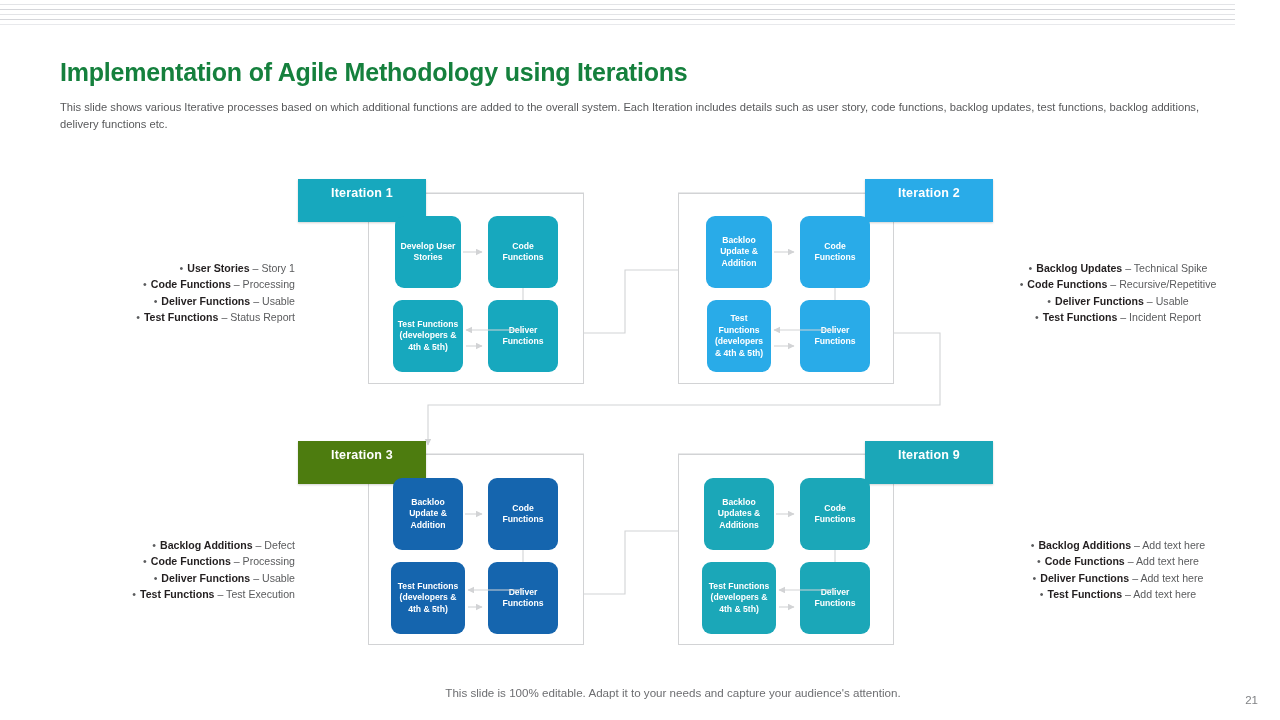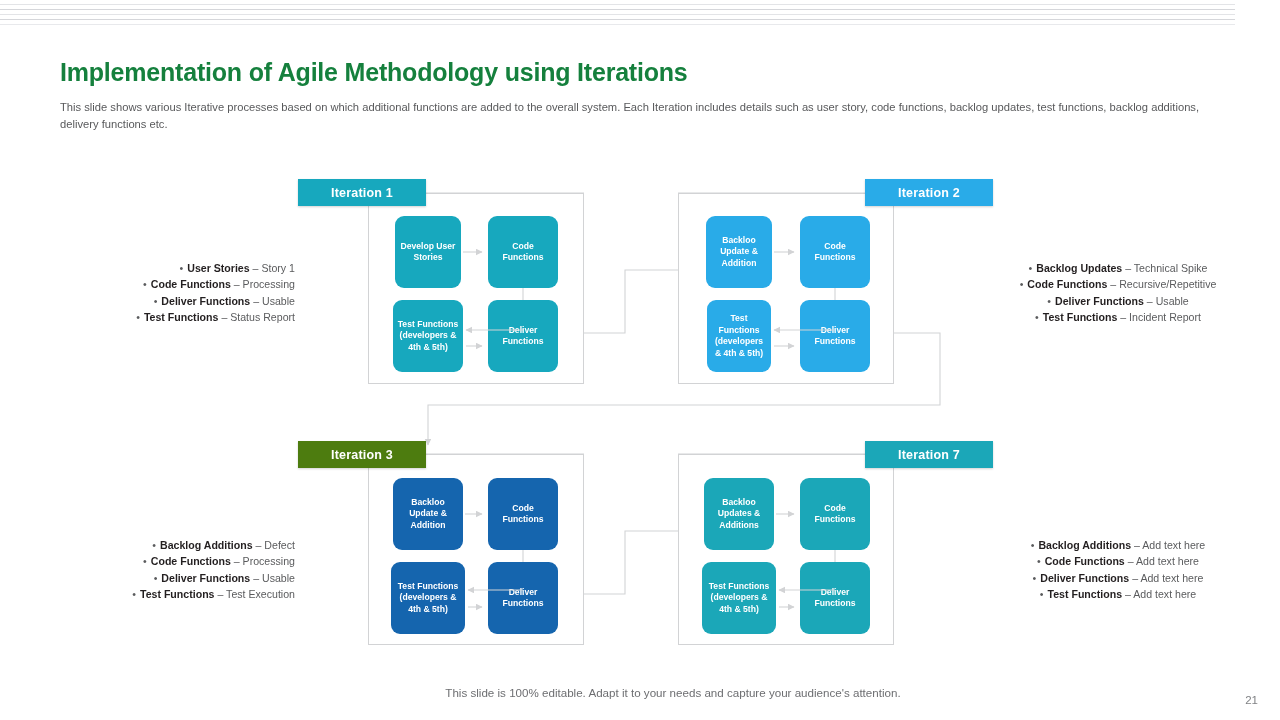--- a/index.html
+++ b/index.html
@@ -82,21 +82,21 @@
     box-sizing: border-box;
   }
   .panel.p1 { left: 368px; top: 33px;  width: 216px; height: 191px; }
   .panel.p2 { left: 678px; top: 33px;  width: 216px; height: 191px; }
   .panel.p3 { left: 368px; top: 294px; width: 216px; height: 191px; }
   .panel.p4 { left: 678px; top: 294px; width: 216px; height: 191px; }
 
   
   .iter-tab {
     position: absolute;
-    height: 27px;
+    height: 43px;
     width: 128px;
     line-height: 29px;
     text-align: center;
     color: #ffffff;
     font-size: 12.5px;
     font-weight: bold;
     letter-spacing: 0.2px;
     box-shadow: 0 1px 2px rgba(0,0,0,0.18);
   }
   .iter-tab.t1 { left: 298px; top: 19px;  background: #17A8BE; }
@@ -232,21 +232,21 @@
   </svg>
 
   <div class="panel p1"></div>
   <div class="panel p2"></div>
   <div class="panel p3"></div>
   <div class="panel p4"></div>
 
   <div class="iter-tab t1">Iteration 1</div>
   <div class="iter-tab t2">Iteration 2</div>
   <div class="iter-tab t3">Iteration 3</div>
-  <div class="iter-tab t4">Iteration 7</div>
+  <div class="iter-tab t4">Iteration 9</div>
 
   <div class="g1">
     <div class="node n-tl c-teal">Develop User Stories</div>
     <div class="node n-tr c-teal">Code Functions</div>
     <div class="node n-bl c-teal">Test Functions (developers &amp; 4th &amp; 5th)</div>
     <div class="node n-br c-teal">Deliver Functions</div>
   </div>
 
   <div class="g2">
     <div class="node n-tl c-blue">Backloo Update &amp; Addition</div>

